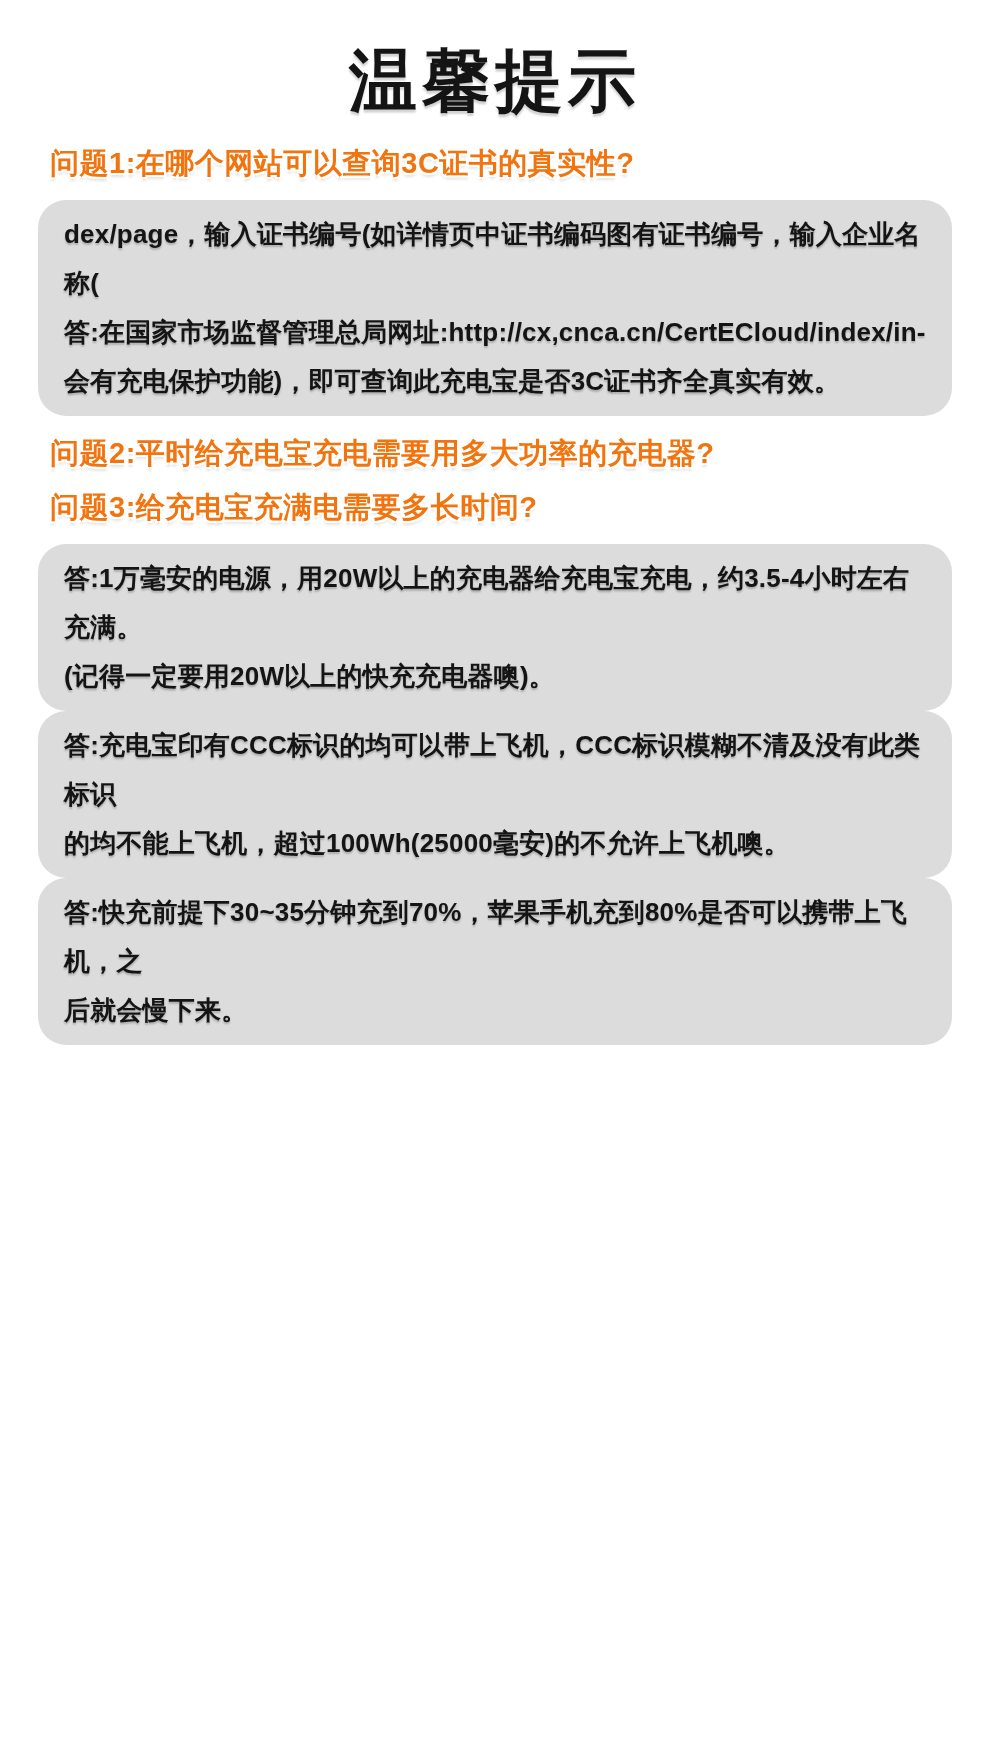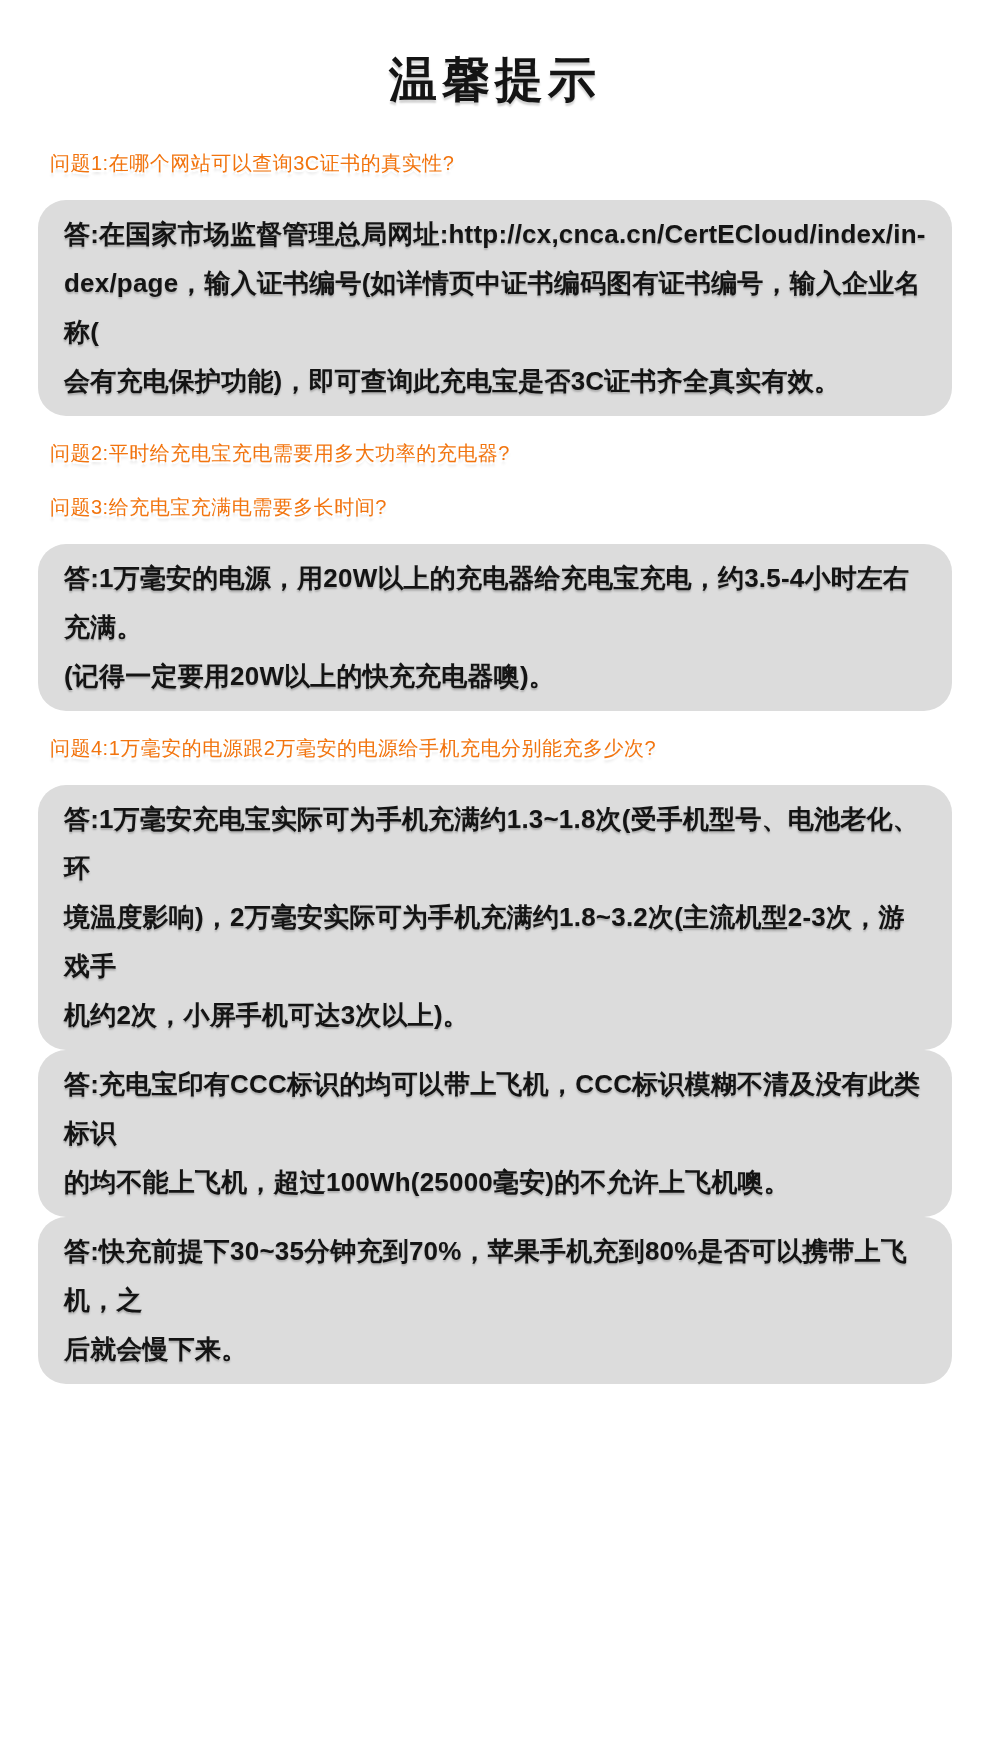--- a/index.html
+++ b/index.html
@@ -16,35 +16,35 @@
   .page {
     box-sizing: border-box;
     width: 990px;
     height: 1760px;
     padding: 34px 38px 0 38px;
     background: var(--bg, #ffffff);
   }
   .title {
     margin: 0 0 10px 0;
     text-align: center;
-    font-size: 48px;
+    font-size: 68px;
     line-height: 92px;
     font-weight: 900;
     color: var(--ink, #0d0d0d);
     letter-spacing: 5px;
     text-shadow: 0 3px 2px rgba(0,0,0,0.18);
   }
   .faq-item {
     margin: 0;
   }
   .question {
     margin: 20px 0 20px 12px;
-    font-size: 20px;
+    font-size: 29px;
     line-height: 34px;
-    font-weight: 400;
+    font-weight: 700;
     color: var(--accent, #F2740E);
     letter-spacing: 0.5px;
     text-shadow:
       -2px -2px 0 #ffffff, 2px -2px 0 #ffffff,
       -2px  2px 0 #ffffff, 2px  2px 0 #ffffff,
        0 4px 3px rgba(0,0,0,0.12);
   }
   .answer-box {
     box-sizing: border-box;
     width: 914px;
@@ -65,41 +65,33 @@
 </style>
 </head>
 <body>
 
 <div class="page">
   <h1 class="title">温馨提示</h1>
   <main class="faq-list">
       <section class="faq-item">
         <h2 class="question">问题1:在哪个网站可以查询3C证书的真实性?</h2>
         <div class="answer-box">
+          <div class="answer-line">dex/page，输入证书编号(如详情页中证书编码图有证书编号，输入企业名称(</div>
           <div class="answer-line">答:在国家市场监督管理总局网址:http://cx,cnca.cn/CertECloud/index/in-</div>
-          <div class="answer-line">dex/page，输入证书编号(如详情页中证书编码图有证书编号，输入企业名称(</div>
           <div class="answer-line">会有充电保护功能)，即可查询此充电宝是否3C证书齐全真实有效。</div>
         </div>
       </section>
       <section class="faq-item">
         <h2 class="question">问题2:平时给充电宝充电需要用多大功率的充电器?</h2>
       </section>
       <section class="faq-item">
         <h2 class="question">问题3:给充电宝充满电需要多长时间?</h2>
         <div class="answer-box">
           <div class="answer-line">答:1万毫安的电源，用20W以上的充电器给充电宝充电，约3.5-4小时左右充满。</div>
           <div class="answer-line">(记得一定要用20W以上的快充充电器噢)。</div>
-        </div>
-      </section>
-      <section class="faq-item">
-        <h2 class="question">问题4:1万毫安的电源跟2万毫安的电源给手机充电分别能充多少次?</h2>
-        <div class="answer-box">
-          <div class="answer-line">答:1万毫安充电宝实际可为手机充满约1.3~1.8次(受手机型号、电池老化、环</div>
-          <div class="answer-line">境温度影响)，2万毫安实际可为手机充满约1.8~3.2次(主流机型2-3次，游戏手</div>
-          <div class="answer-line">机约2次，小屏手机可达3次以上)。</div>
         </div>
       </section>
       <section class="faq-item">
         <div class="answer-box">
           <div class="answer-line">答:充电宝印有CCC标识的均可以带上飞机，CCC标识模糊不清及没有此类标识</div>
           <div class="answer-line">的均不能上飞机，超过100Wh(25000毫安)的不允许上飞机噢。</div>
         </div>
       </section>
       <section class="faq-item">
         <div class="answer-box">

